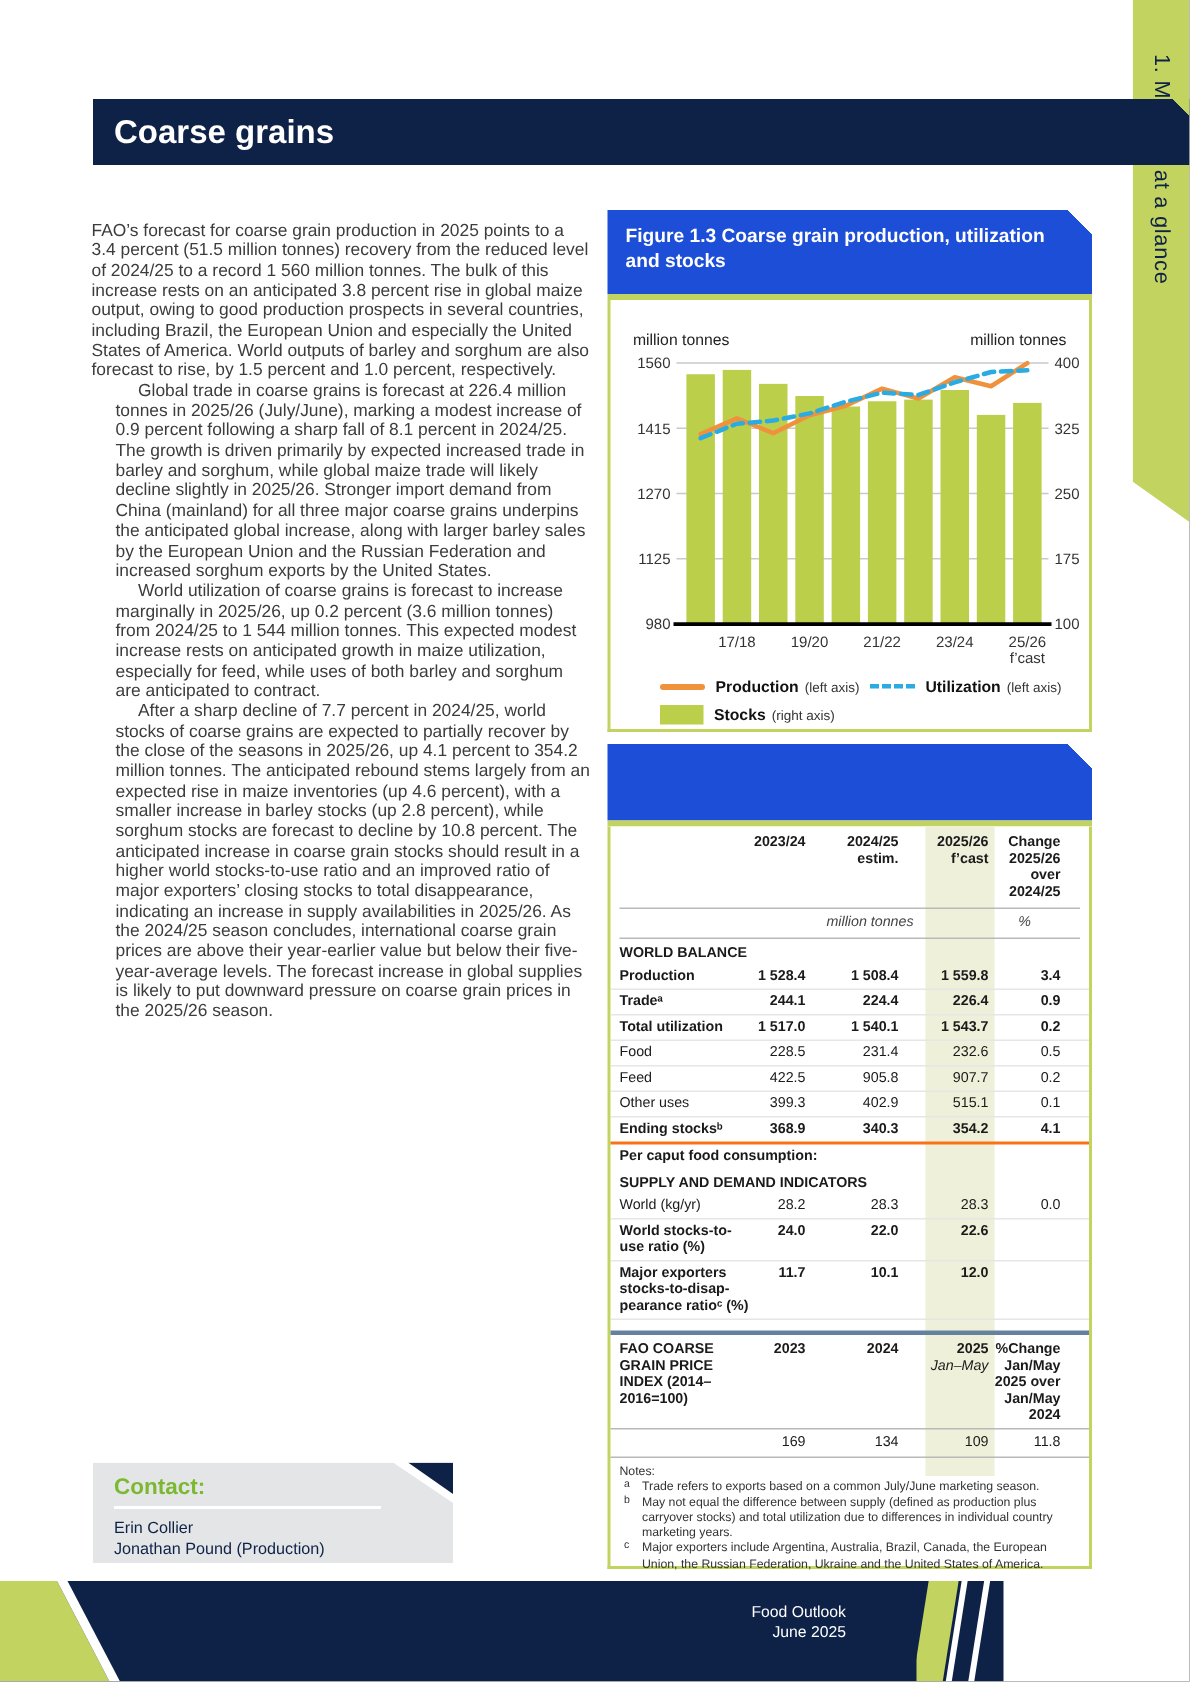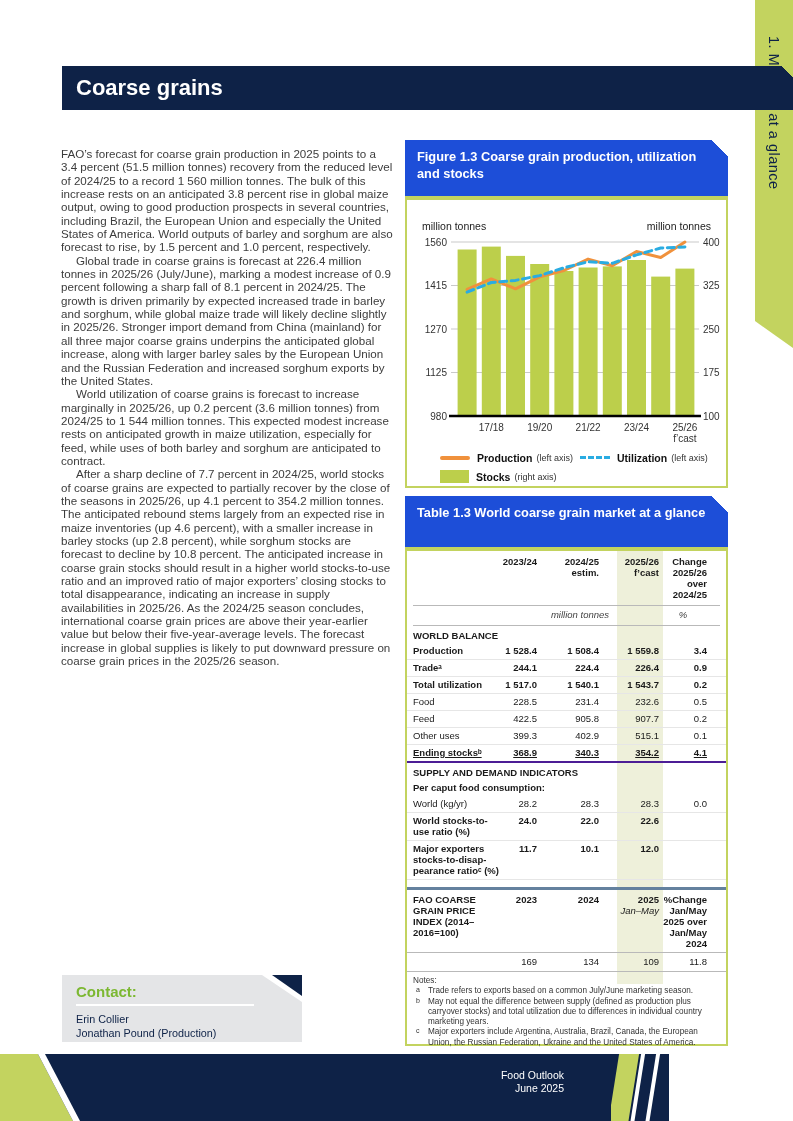--- a/index.html
+++ b/index.html
@@ -17,21 +17,21 @@
   .banner{position:absolute;left:62px;top:66px;width:739px;height:44px;background:#0e2247;}
   .banner-title{color:#fff;font-size:22px;font-weight:bold;line-height:44px;padding-left:14px;}
   .fold{position:absolute;right:0;top:0;}
   .fold-lime{width:19px;height:19px;background:linear-gradient(225deg,#c3d35f 50%,transparent 50.5%);}
   .fold-white{width:16px;height:16px;background:linear-gradient(225deg,#ffffff 50%,transparent 50.5%);}
 
   
   .article{position:absolute;left:61px;top:147px;width:334px;font-size:11.6px;
            line-height:13.35px;color:#3c3c3c;}
   .article p{margin:0;}
-  .article p.indent{text-indent:15px;}
+  .article p.indent{text-indent:15px;margin-left:16px;}
 
   
   .panel-title{position:absolute;left:405px;width:323px;background:#1d4ed8;color:#fff;
                font-weight:bold;font-size:12.8px;line-height:16.5px;
                padding:9px 14px 0 12px;box-sizing:border-box;}
   .strip{position:absolute;left:405px;width:323px;height:4px;background:#c3d35f;}
   .panel-body{position:absolute;left:405px;width:323px;background:#fff;
               border:2px solid #c3d35f;border-top:none;box-sizing:border-box;}
 
   
@@ -59,21 +59,21 @@
   .c3{width:60px;flex:0 0 60px;text-align:right;}
   .c4{width:48px;flex:0 0 48px;text-align:right;}
   .thead{font-weight:bold;padding-top:5px;}
   .thead .sub{font-weight:bold;}
   .hline{border-bottom:1px solid #b9b9b9;margin:2px 6px 0 6px;}
   .units-row{font-style:italic;color:#444;padding-top:3px;padding-bottom:3px;}
   .units-span{width:158px;text-align:center;}
   .units-pct{width:48px;text-align:center;}
   .vrow{border-bottom:1px solid #e6e6e6;}
   .vrow.bold{font-weight:bold;}
-  .vrow.lime-div{border-bottom:2px solid #4c1d95;text-decoration:underline;}
+  .vrow.lime-div{border-bottom:2px solid #f97316;}
   .section-row{font-weight:bold;padding-top:4px;padding-bottom:2px;border-bottom:none;}
   .label-only{font-weight:bold;}
   .price-block{border-top:3px solid #64819e;margin-top:7px;}
   .price-head{font-weight:bold;padding-top:4px;}
   .price-head .jan{font-style:italic;font-weight:normal;}
   .price-vals{border-top:1px solid #b9b9b9;border-bottom:1px solid #b9b9b9;padding-top:3px;padding-bottom:4px;}
   .notes{padding:4px 8px 0 6px;font-size:8.2px;line-height:10.3px;color:#333;}
   .note-item{position:relative;padding-left:15px;}
   .note-item .mk{position:absolute;left:3px;top:-1px;font-size:7px;}
 
@@ -181,21 +181,20 @@
           <div class="lg-item first">
             <div class="lg-sw sw-rect" style="background: rgb(188, 207, 75);"></div>
             <div class="lg-name">Stocks</div>
             <div class="lg-q">(right axis)</div>
           </div>
         </div>
       </div>
   </div>
 
   <div class="panel-title" style="top:496px;height:51px;">
-    <span>Table 1.3 World coarse grain market at a glance</span>
     <div class="fold fold-white"></div>
   </div>
   <div class="strip" style="top:547px;"></div>
   <div class="panel-body tbl-body" style="top:551px;height:495px;" id="tbl-body">
     <div class="hl-band" id="hl-band" style="height: 433px;"></div>
     <div id="tbl-content">
         <div class="trow thead">
           <div class="c0"></div>
           <div class="c1">
             <div>2023/24</div>
@@ -262,22 +261,22 @@
           <div class="c3">515.1</div>
           <div class="c4">0.1</div>
         </div>
         <div class="trow vrow bold lime-div">
           <div class="c0">Ending stocksᵇ</div>
           <div class="c1">368.9</div>
           <div class="c2">340.3</div>
           <div class="c3">354.2</div>
           <div class="c4">4.1</div>
         </div>
+        <div class="trow label-only">Per caput food consumption:</div>
         <div class="trow section-row">SUPPLY AND DEMAND INDICATORS</div>
-        <div class="trow label-only">Per caput food consumption:</div>
         <div class="trow vrow">
           <div class="c0">World (kg/yr)</div>
           <div class="c1">28.2</div>
           <div class="c2">28.3</div>
           <div class="c3">28.3</div>
           <div class="c4">0.0</div>
         </div>
         <div class="trow vrow bold">
           <div class="c0">World stocks-to-use ratio (%)</div>
           <div class="c1">24.0</div>

